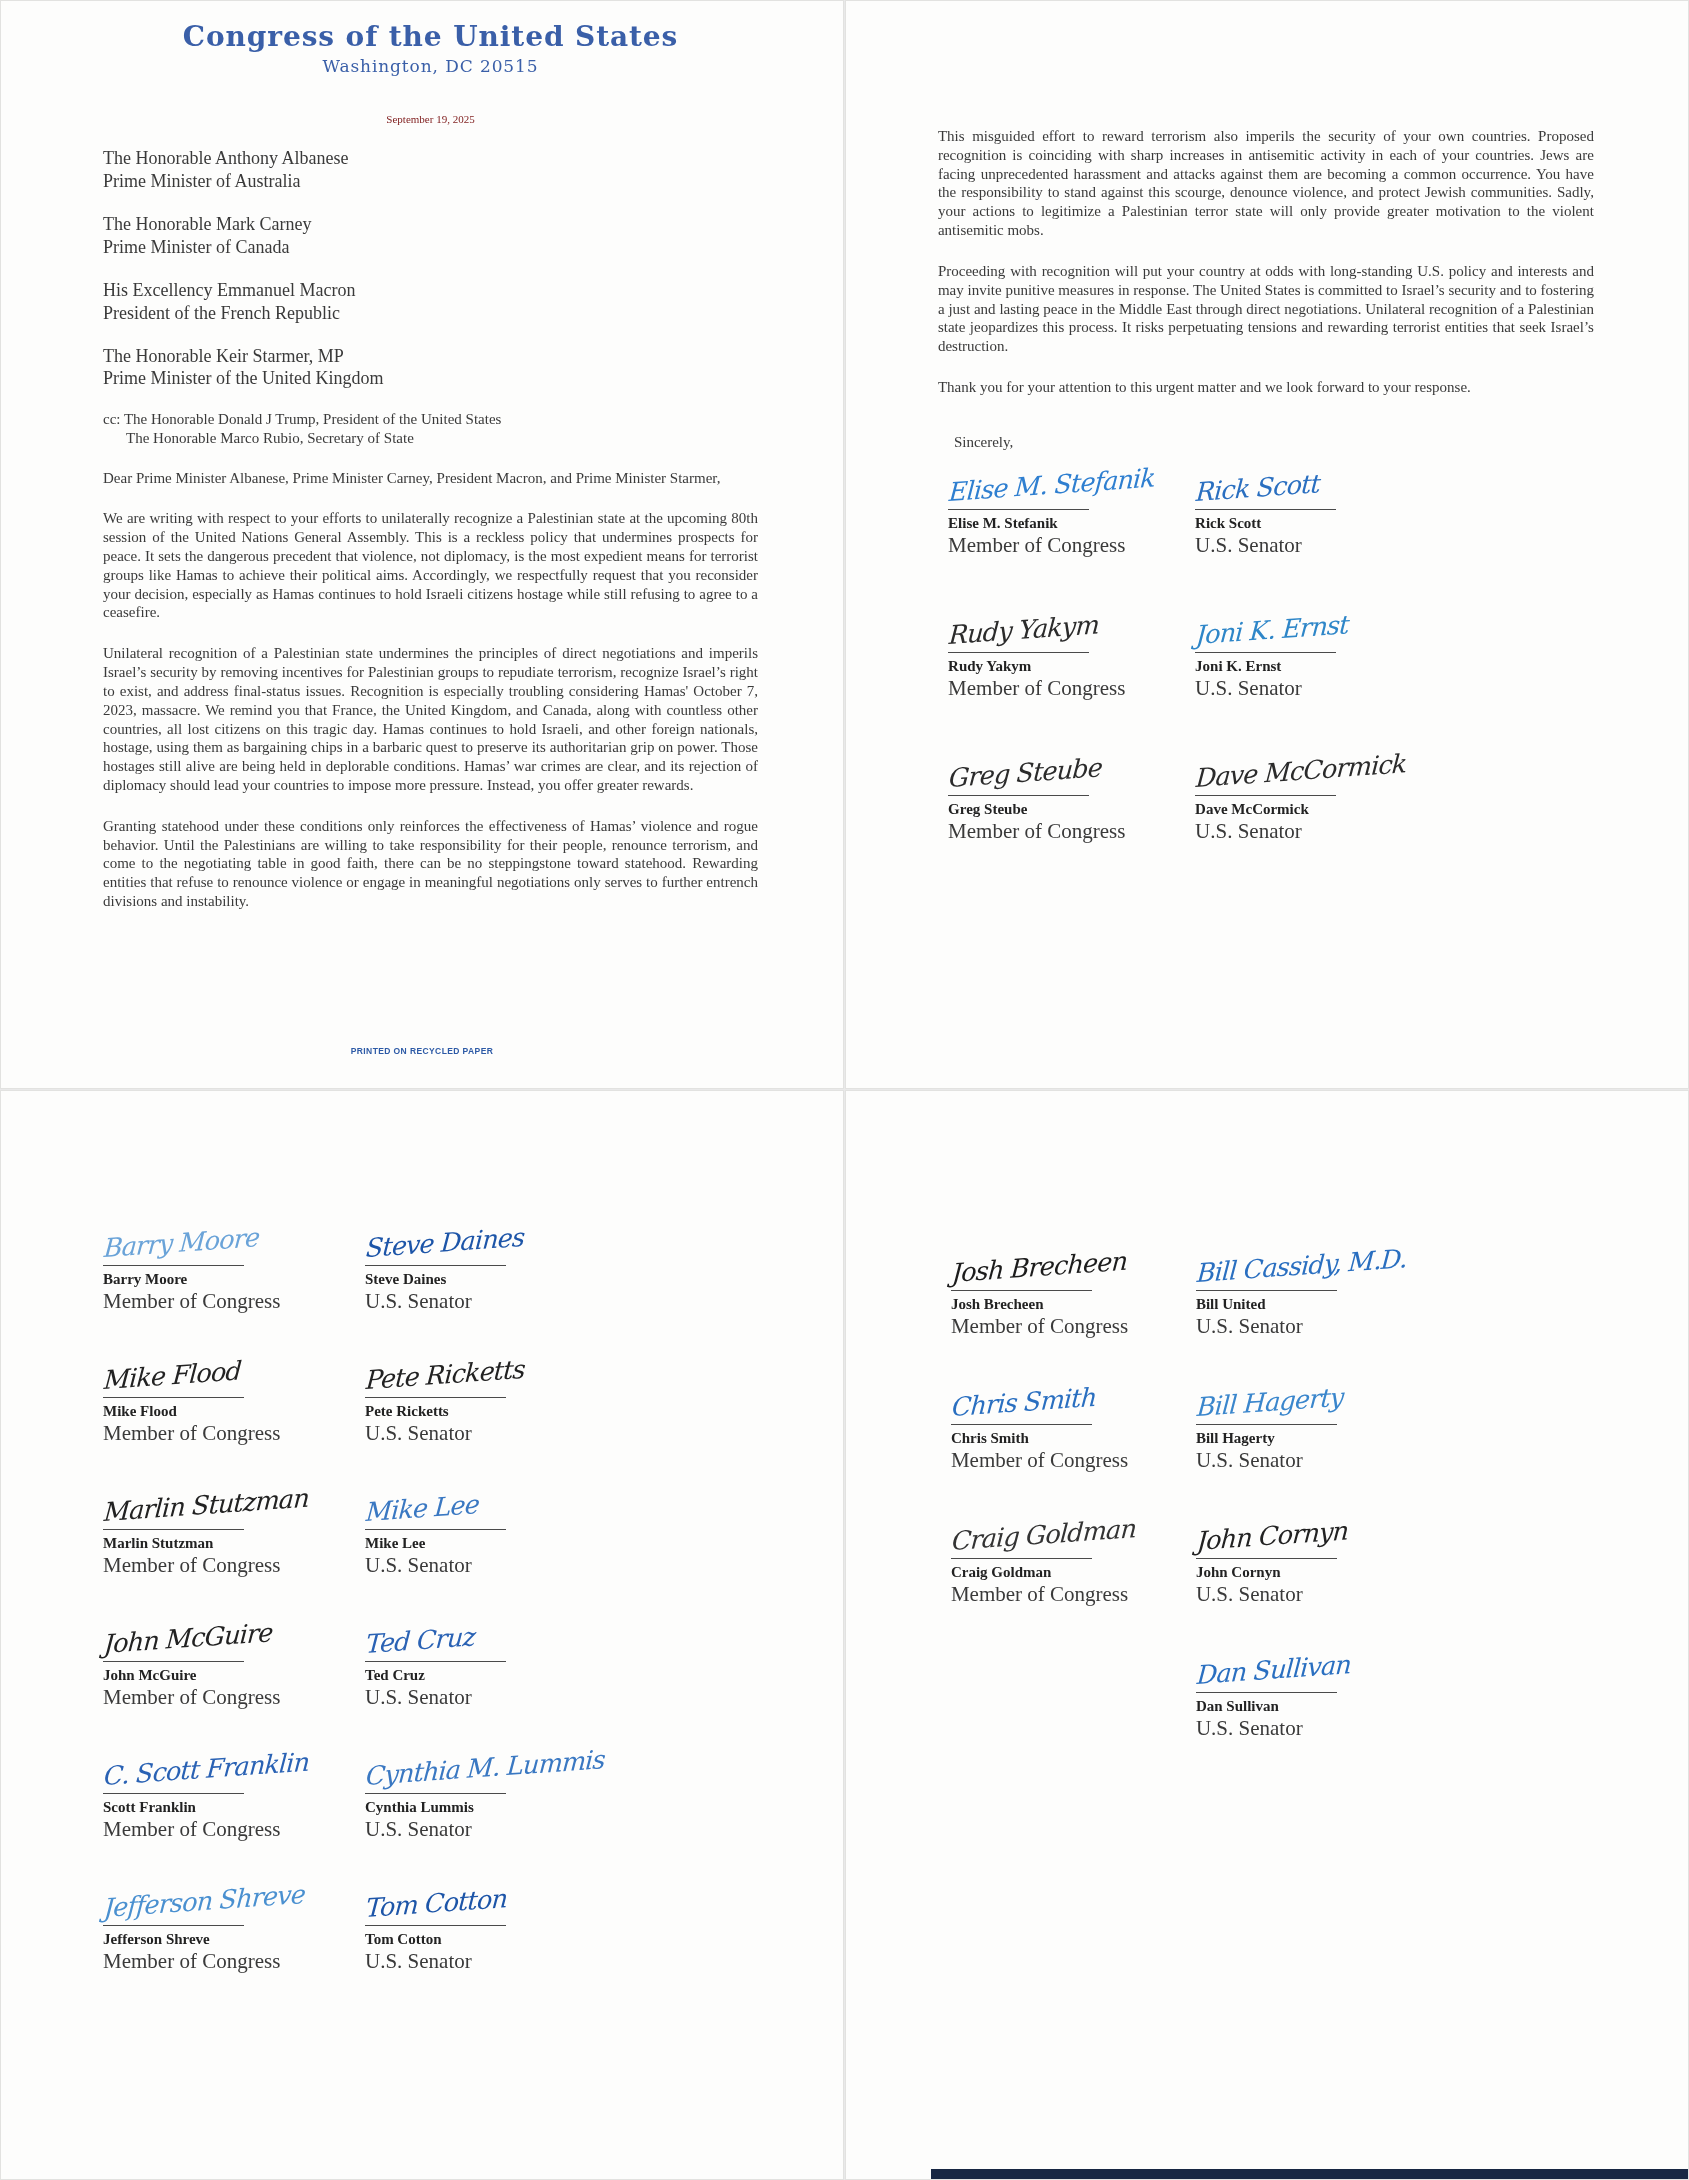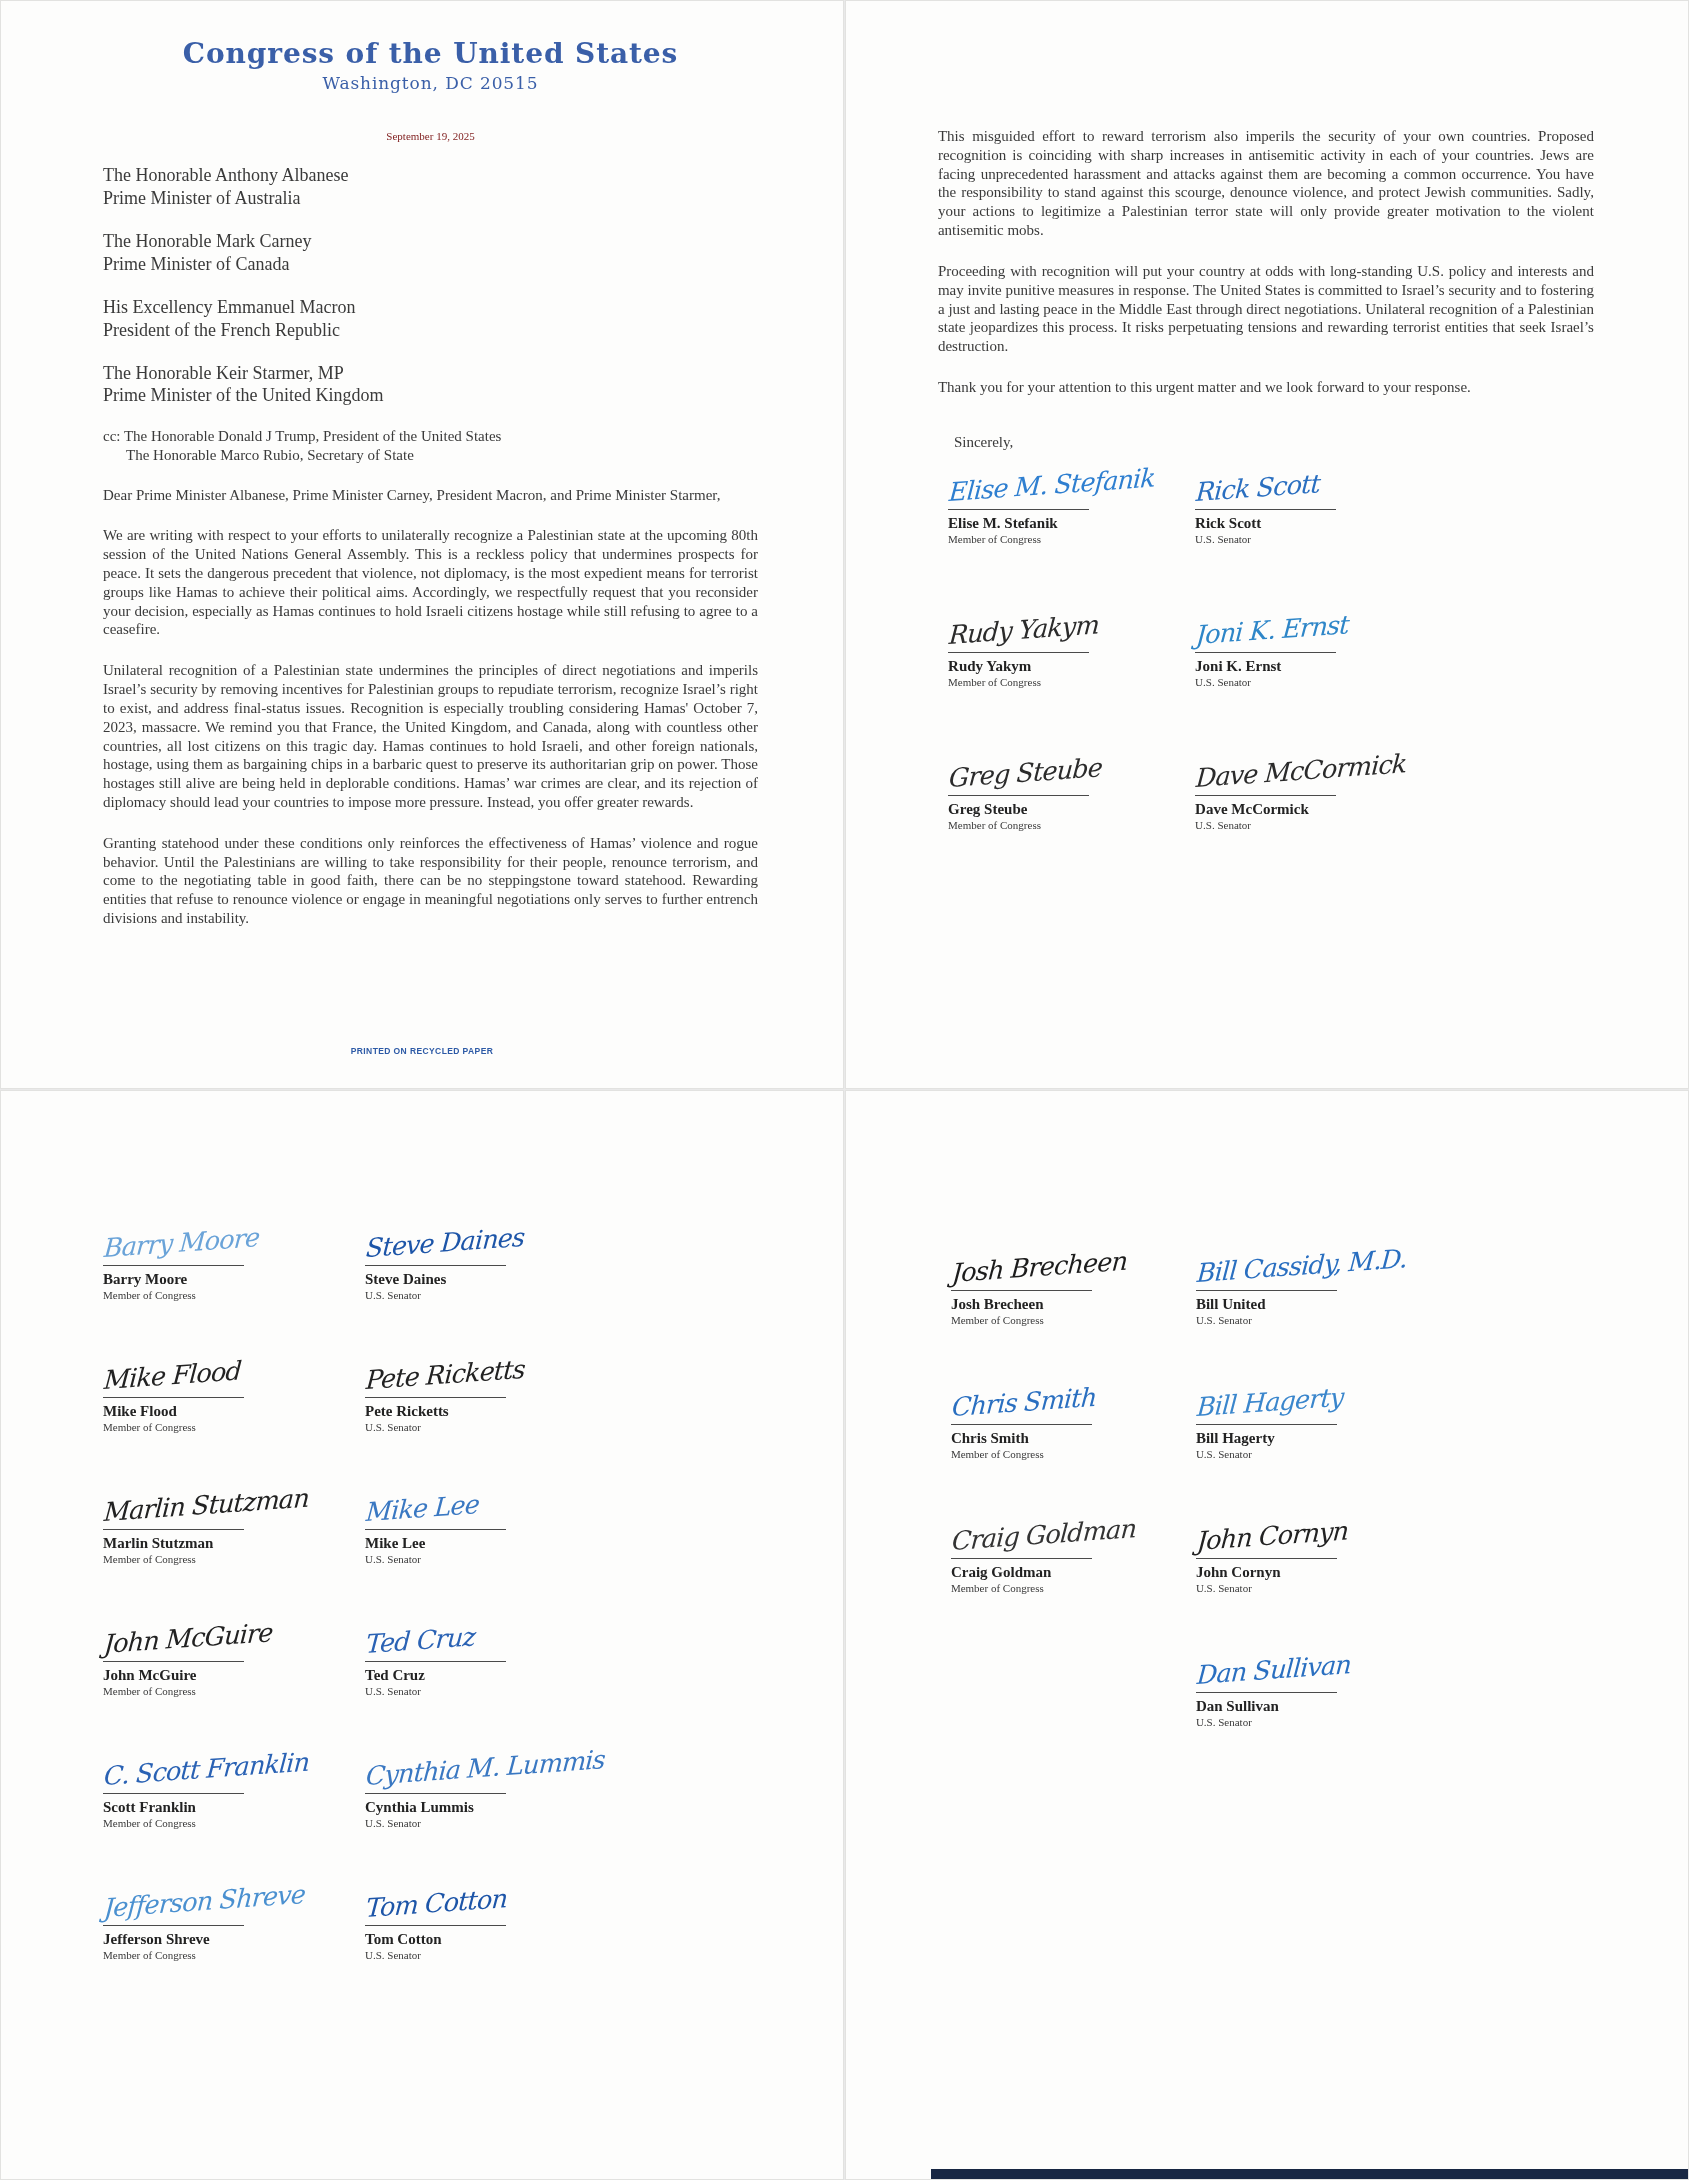--- a/index.html
+++ b/index.html
@@ -18,21 +18,21 @@
   }
   .page{
     background:#fdfdfc;
     position:relative;
     box-sizing:border-box;
     border:0.9px solid #e2e2e0;
     overflow:hidden;
   }
   
   .page1{padding:0 85px 0 102px;}
-  .letterhead{margin-top:36px;text-align:center;}
+  .letterhead{margin-top:19px;text-align:center;}
   .lh-title{
     font-size:28px;font-weight:bold;letter-spacing:0.9px;
     font-family:"DejaVu Serif",serif;
   }
   .lh-sub{
     font-size:17px;font-weight:normal;letter-spacing:0.9px;margin-top:3.4px;
     font-family:"DejaVu Serif",serif;
   }
   .date{margin-top:37px;text-align:center;font-size:11px;color:#7f1d1d;}
   .recipients{margin-top:22px;}
@@ -67,21 +67,21 @@
   .sig-script{
     height:44px;display:flex;align-items:flex-end;
     font-family:"DejaVu Serif",serif;font-style:italic;
     font-size:25.6px;white-space:nowrap;
     transform:rotate(-4deg) skewX(-8deg);
     transform-origin:left bottom;
     letter-spacing:-0.9px;
   }
   .sig-line{width:141px;border-bottom:1.3px solid #4a4a4a;margin-top:2.6px;}
   .sig-name{font-weight:bold;font-size:15px;margin-top:4.3px;color:#222;}
-  .sig-title{font-size:11px;margin-top:1.7px;color:#3a3a3a;}
+  .sig-title{font-size:21px;margin-top:1.7px;color:#3a3a3a;}
   .scan-bar{position:absolute;bottom:0;left:85px;right:0;height:10.2px;}
 </style>
 </head>
 <body>
 
 <div class="sheet">
 
   <section class="page page1">
     <header class="letterhead">
       <div class="lh-title" style="color: rgb(58, 95, 168);">Congress of the United States</div>

